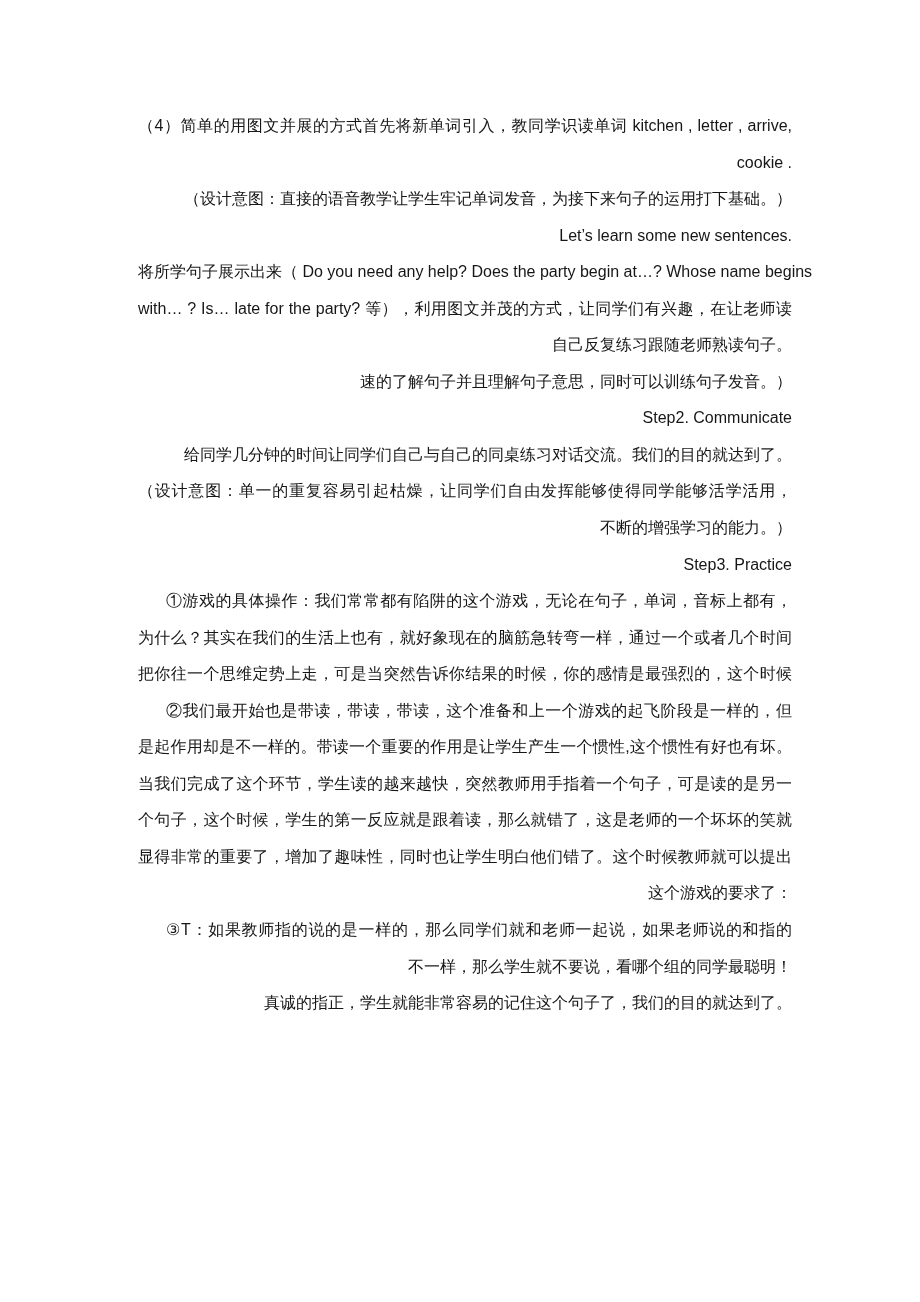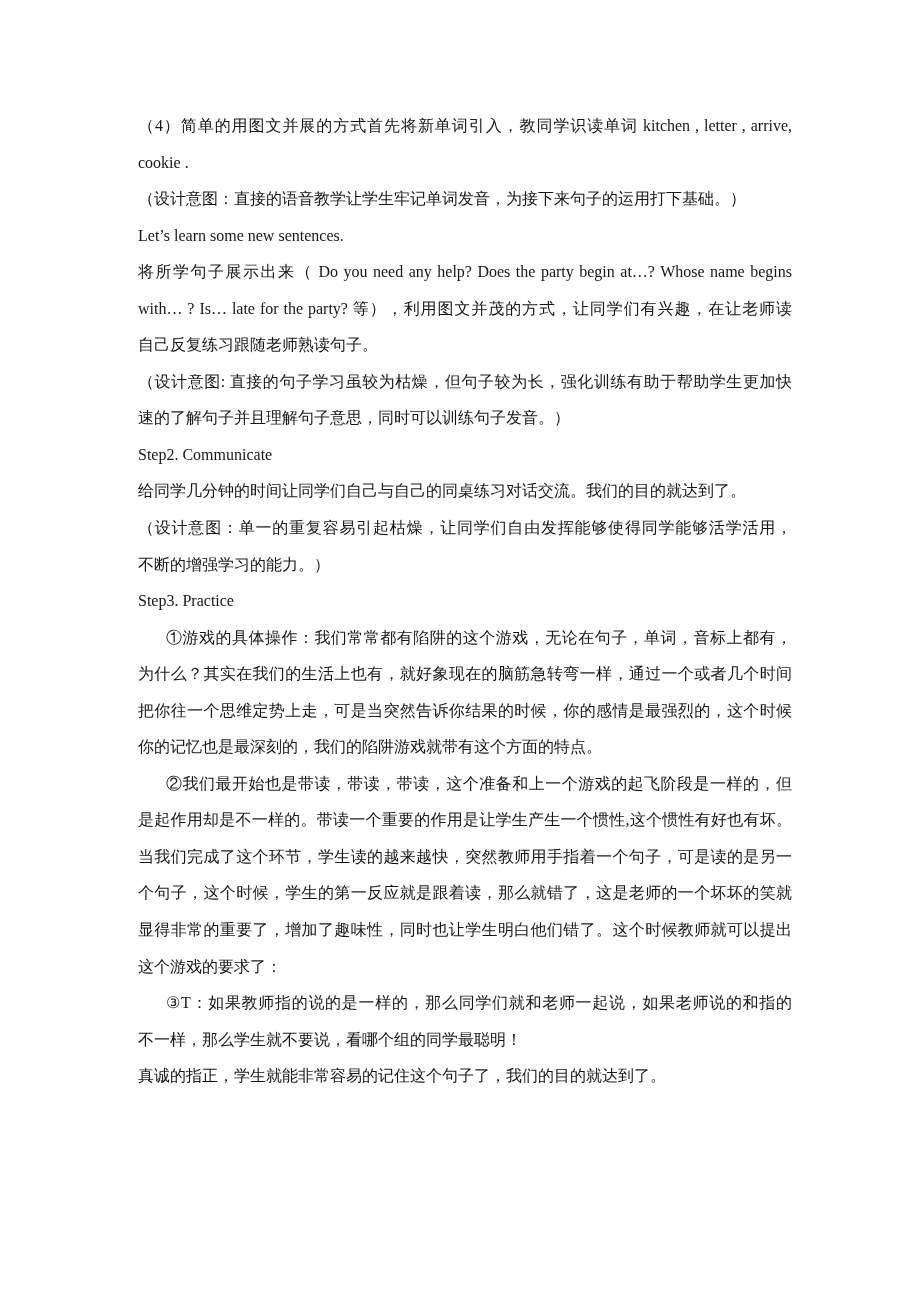--- a/index.html
+++ b/index.html
@@ -17,26 +17,26 @@
     overflow: hidden;
   }
   .doc-body {
     position: absolute;
     left: 138px;
     top: 108px;
     width: 654px;
     font-size: 16px;
     line-height: 36.55px;
     color: #161616;
-    font-family: Liberation Serif, serif;
+    font-family: Liberation Sans, sans-serif;
   }
   .line {
     height: 36.55px;
     white-space: nowrap;
-    text-align: left;
+    text-align: right;
   }
   
   .line.full {
     text-align: justify;
     text-align-last: justify;
   }
   
   .line.indent {
     text-indent: 28px;
   }
@@ -46,31 +46,29 @@
 
 <div class="page">
   <div class="doc-body">
       <div class="line full">（4）简单的用图文并展的方式首先将新单词引入，教同学识读单词 kitchen , letter , arrive,</div>
       <div class="line">cookie .</div>
       <div class="line">（设计意图：直接的语音教学让学生牢记单词发音，为接下来句子的运用打下基础。）</div>
       <div class="line">Let’s learn some new sentences.</div>
       <div class="line full">将所学句子展示出来（ Do you need any help? Does the party begin at…?  Whose name begins</div>
       <div class="line full">with… ? Is…  late for the party?  等），利用图文并茂的方式，让同学们有兴趣，在让老师读</div>
       <div class="line">自己反复练习跟随老师熟读句子。</div>
-      <div class="line full">（设计意图: 直接的句子学习虽较为枯燥，但句子较为长，强化训练有助于帮助学生更加快</div>
       <div class="line">速的了解句子并且理解句子意思，同时可以训练句子发音。）</div>
       <div class="line">Step2. Communicate</div>
       <div class="line">给同学几分钟的时间让同学们自己与自己的同桌练习对话交流。我们的目的就达到了。</div>
       <div class="line full">（设计意图：单一的重复容易引起枯燥，让同学们自由发挥能够使得同学能够活学活用，</div>
       <div class="line">不断的增强学习的能力。）</div>
       <div class="line">Step3. Practice</div>
       <div class="line full indent">①游戏的具体操作：我们常常都有陷阱的这个游戏，无论在句子，单词，音标上都有，</div>
       <div class="line full">为什么？其实在我们的生活上也有，就好象现在的脑筋急转弯一样，通过一个或者几个时间</div>
       <div class="line full">把你往一个思维定势上走，可是当突然告诉你结果的时候，你的感情是最强烈的，这个时候</div>
-      <div class="line">你的记忆也是最深刻的，我们的陷阱游戏就带有这个方面的特点。</div>
       <div class="line full indent">②我们最开始也是带读，带读，带读，这个准备和上一个游戏的起飞阶段是一样的，但</div>
       <div class="line full">是起作用却是不一样的。带读一个重要的作用是让学生产生一个惯性,这个惯性有好也有坏。</div>
       <div class="line full">当我们完成了这个环节，学生读的越来越快，突然教师用手指着一个句子，可是读的是另一</div>
       <div class="line full">个句子，这个时候，学生的第一反应就是跟着读，那么就错了，这是老师的一个坏坏的笑就</div>
       <div class="line full">显得非常的重要了，增加了趣味性，同时也让学生明白他们错了。这个时候教师就可以提出</div>
       <div class="line">这个游戏的要求了：</div>
       <div class="line full indent">③T：如果教师指的说的是一样的，那么同学们就和老师一起说，如果老师说的和指的</div>
       <div class="line">不一样，那么学生就不要说，看哪个组的同学最聪明！</div>
       <div class="line">真诚的指正，学生就能非常容易的记住这个句子了，我们的目的就达到了。</div>
     </div>

